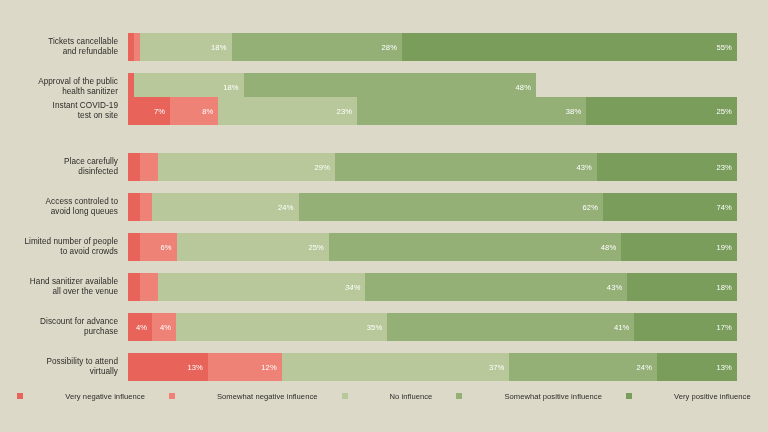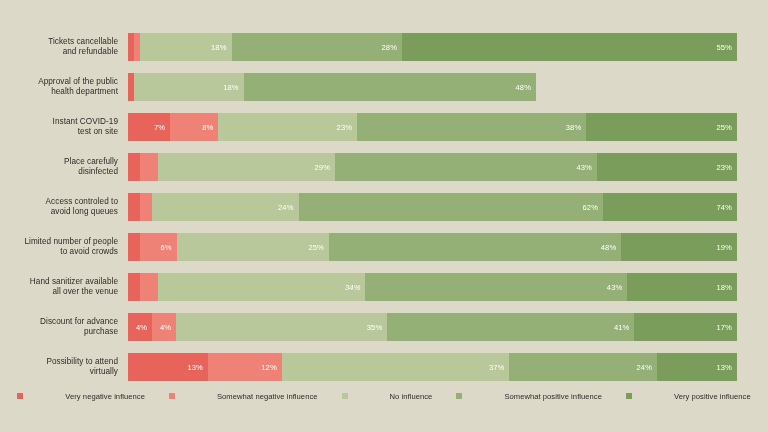--- a/index.html
+++ b/index.html
@@ -88,34 +88,34 @@
           <div class="seg s3" style="width: 28%; background: rgb(148, 176, 119);">
             <span>28%</span>
           </div>
           <div class="seg s4" style="width: 55%; background: rgb(122, 157, 92);">
             <span>55%</span>
           </div>
         </div>
       </div>
       <div class="row" style="top: 40px;">
         <div class="cat-label">Approval of the public
-health department</div>
+health sanitizer</div>
         <div class="bar">
           <div class="seg s0" style="width: 1%; background: rgb(232, 100, 90);">
             <span></span>
           </div>
           <div class="seg s2" style="width: 18%; background: rgb(184, 200, 154);">
             <span>18%</span>
           </div>
           <div class="seg s3" style="width: 48%; background: rgb(148, 176, 119);">
             <span>48%</span>
           </div>
         </div>
       </div>
-      <div class="row" style="top: 80px;">
+      <div class="row" style="top: 64px;">
         <div class="cat-label">Instant COVID-19
 test on site</div>
         <div class="bar">
           <div class="seg s0" style="width: 6.93069%; background: rgb(232, 100, 90);">
             <span>7%</span>
           </div>
           <div class="seg s1" style="width: 7.92079%; background: rgb(239, 130, 118);">
             <span>8%</span>
           </div>
           <div class="seg s2" style="width: 22.7723%; background: rgb(184, 200, 154);">

